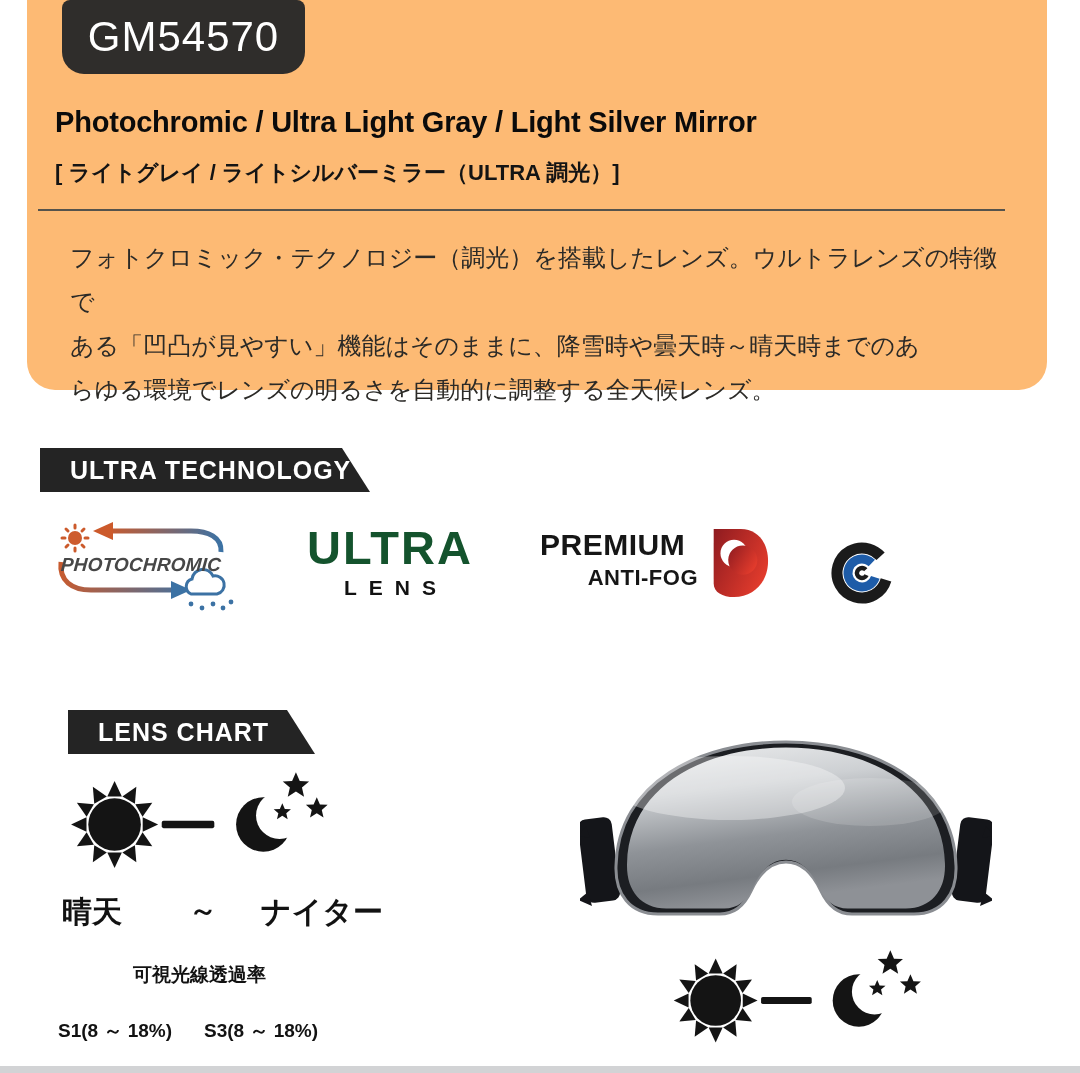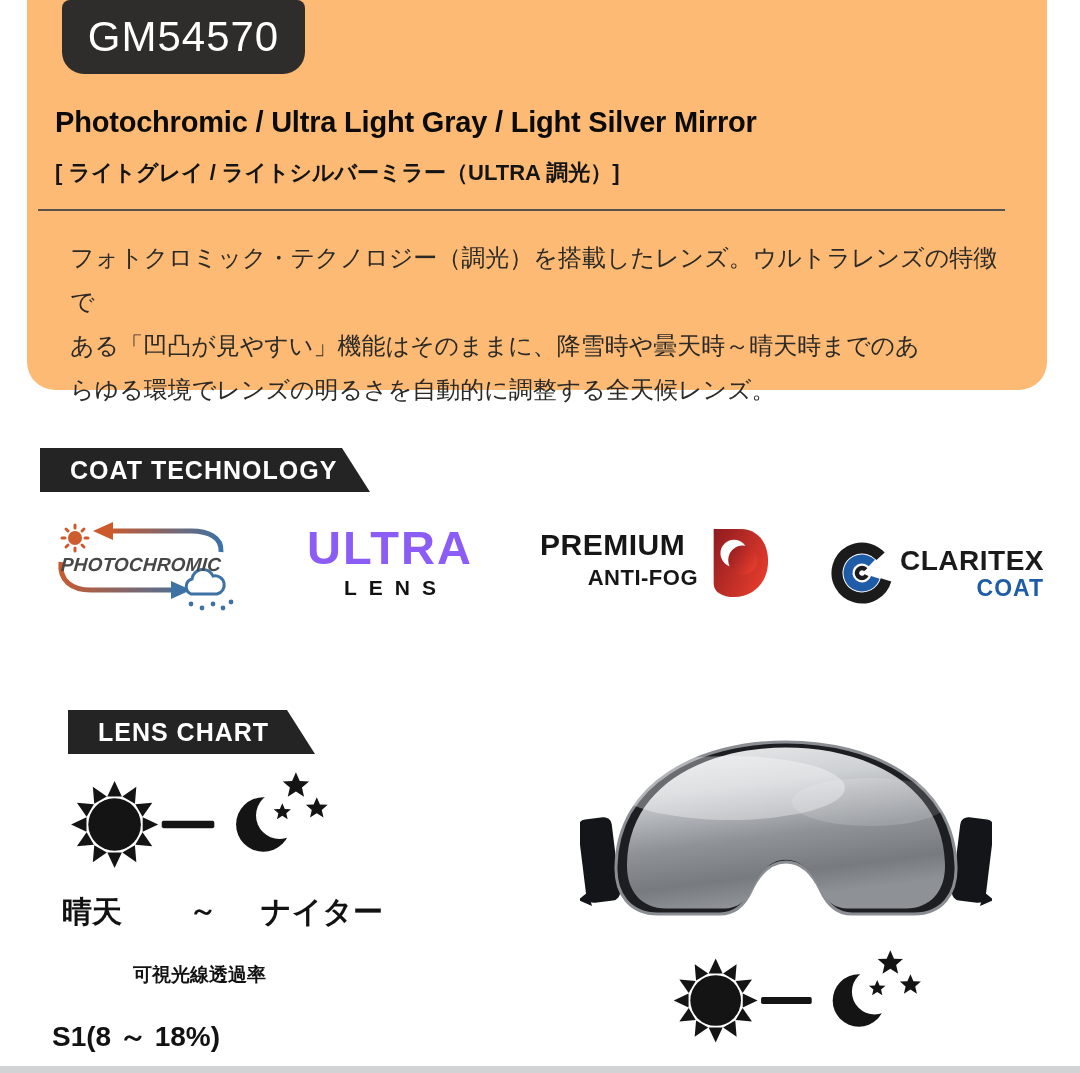--- a/index.html
+++ b/index.html
@@ -30,42 +30,42 @@
   .banner-tech{left:40px;top:448px;width:330px;}
   .banner-chart{left:40px;top:710px;width:247px;margin-left:28px;}
 
   
   .logo-block{position:absolute;}
   .photochromic{left:45px;top:518px;width:192px;height:98px;}
   .photochromic .label{position:absolute;left:6px;top:36px;width:180px;text-align:center;
     font-size:19px;font-weight:bold;font-style:italic;color:#474747;
     letter-spacing:0.2px;transform:skewX(-4deg);}
   .ultra{left:282px;top:524px;width:216px;height:86px;text-align:center;}
-  .ultra .big{font-size:47px;font-weight:800;letter-spacing:2px;color:#8b5cf6;line-height:48px;}
+  .ultra .big{font-size:47px;font-weight:800;letter-spacing:2px;color:#14532d;line-height:48px;}
   .ultra .small{font-size:21px;font-weight:800;letter-spacing:12px;color:#121212;
     margin-top:4px;text-indent:12px;}
   .premium{left:540px;top:524px;width:230px;height:92px;display:flex;align-items:flex-start;}
   .premium .txt{width:158px;padding-top:4px;}
   .premium .t1{font-size:30px;font-weight:800;color:#161616;letter-spacing:0.5px;}
   .premium .t2{font-size:22px;font-weight:800;color:#161616;text-align:right;margin-top:3px;letter-spacing:0.5px;}
   .premium svg{margin-left:4px;}
   .claritex{left:830px;top:534px;width:218px;height:78px;display:flex;align-items:center;}
   .claritex .txt{margin-left:6px;}
   .claritex .t1{font-size:28px;font-weight:bold;color:#1b1b1b;letter-spacing:0.5px;line-height:30px;}
   .claritex .t2{font-size:23px;font-weight:bold;color:#1e5ca8;text-align:right;line-height:24px;letter-spacing:1px;}
 
   
   .daynight-left{position:absolute;left:62px;top:770px;}
   .daynight-right{position:absolute;left:665px;top:948px;}
   .cond-row{position:absolute;top:892px;font-size:30px;font-weight:bold;color:#121212;}
   .cond-bright{left:62px;width:100px;}
   .cond-sep{left:178px;width:50px;text-align:center;font-size:28px;}
   .cond-dark{left:252px;width:140px;text-align:center;}
   .trans-title{position:absolute;left:133px;top:962px;font-size:19px;font-weight:bold;color:#121212;}
-  .trans-values{position:absolute;left:52px;top:1018px;font-size:28px;font-weight:600;color:#121212;
+  .trans-values{position:absolute;left:58px;top:1018px;font-size:19px;font-weight:600;color:#121212;
     display:flex;gap:32px;white-space:nowrap;}
 
   
   .goggle{position:absolute;left:580px;top:730px;}
 
   
   .bottom-bar{position:absolute;left:0;bottom:0;width:1080px;height:7px;background:#d2d3d5;}
 </style>
 </head>
 <body>
@@ -109,21 +109,21 @@
     <div class="hero-subtitle">[ ライトグレイ / ライトシルバーミラー（ULTRA 調光）]</div>
     <div class="hero-divider"></div>
     <div class="hero-desc">
       <div>フォトクロミック・テクノロジー（調光）を搭載したレンズ。ウルトラレンズの特徴で</div>
       <div>ある「凹凸が見やすい」機能はそのままに、降雪時や曇天時～晴天時までのあ</div>
       <div>らゆる環境でレンズの明るさを自動的に調整する全天候レンズ。</div>
     </div>
   </div>
 
   <div class="banner banner-tech">
-    <span>COAT TECHNOLOGY</span>
+    <span>ULTRA TECHNOLOGY</span>
   </div>
 
   <div class="logo-block photochromic">
     <svg width="192" height="98" viewBox="0 0 192 98">
       <defs>
         <linearGradient id="gTop" x1="176" y1="0" x2="60" y2="0" gradientUnits="userSpaceOnUse">
           <stop offset="0" stop-color="#3c72a4"></stop>
             <stop offset="1" stop-color="#cc5a2b"></stop>
         </linearGradient>
         <linearGradient id="gBot" x1="10" y1="0" x2="150" y2="0" gradientUnits="userSpaceOnUse">
@@ -184,40 +184,37 @@
       <circle cx="42" cy="36" r="15" fill="url(#redg)"></circle>
     </svg>
   </div>
 
   <div class="logo-block claritex">
     <svg width="64" height="64" viewBox="0 0 64 64">
       <circle cx="32" cy="32" r="25" fill="none" stroke="#1b1b1b" stroke-width="11" stroke-dasharray="131 26" transform="rotate(16 32 32)"></circle>
       <circle cx="32" cy="32" r="14" fill="none" stroke="#1e5ca8" stroke-width="9" stroke-dasharray="72 16" transform="rotate(18 32 32)"></circle>
       <circle cx="32" cy="32" r="5" fill="none" stroke="#1b1b1b" stroke-width="4.5" stroke-dasharray="25 7" transform="rotate(25 32 32)"></circle>
     </svg>
-    <div class="txt">
-      <div class="t1">CLARITEX</div>
-      <div class="t2">COAT</div>
-    </div>
   </div>
 
   <div class="banner banner-chart">
     <span>LENS CHART</span>
   </div>
 
   <svg class="daynight-left" width="272" height="109" viewBox="0 0 300 120">
     <use href="#dn-group"></use>
   </svg>
   <div class="cond-row cond-bright">晴天</div>
   <div class="cond-row cond-sep">～</div>
   <div class="cond-row cond-dark">ナイター</div>
 
   <div class="trans-title">可視光線透過率</div>
   <div class="trans-values">
     <span>S1(8 ～ 18%)</span>
+    <span>S3(8 ～ 18%)</span>
   </div>
 
   <svg class="goggle" width="412" height="220" viewBox="0 0 412 220">
     <defs>
       <linearGradient id="lensGrad" x1="0" y1="0" x2="0.25" y2="1">
         <stop offset="0" stop-color="#ecedee"></stop>
         <stop offset="0.3" stop-color="#cdd0d3"></stop>
         <stop offset="0.62" stop-color="#8f9398"></stop>
         <stop offset="0.85" stop-color="#777b80"></stop>
         <stop offset="1" stop-color="#8e9196"></stop>

